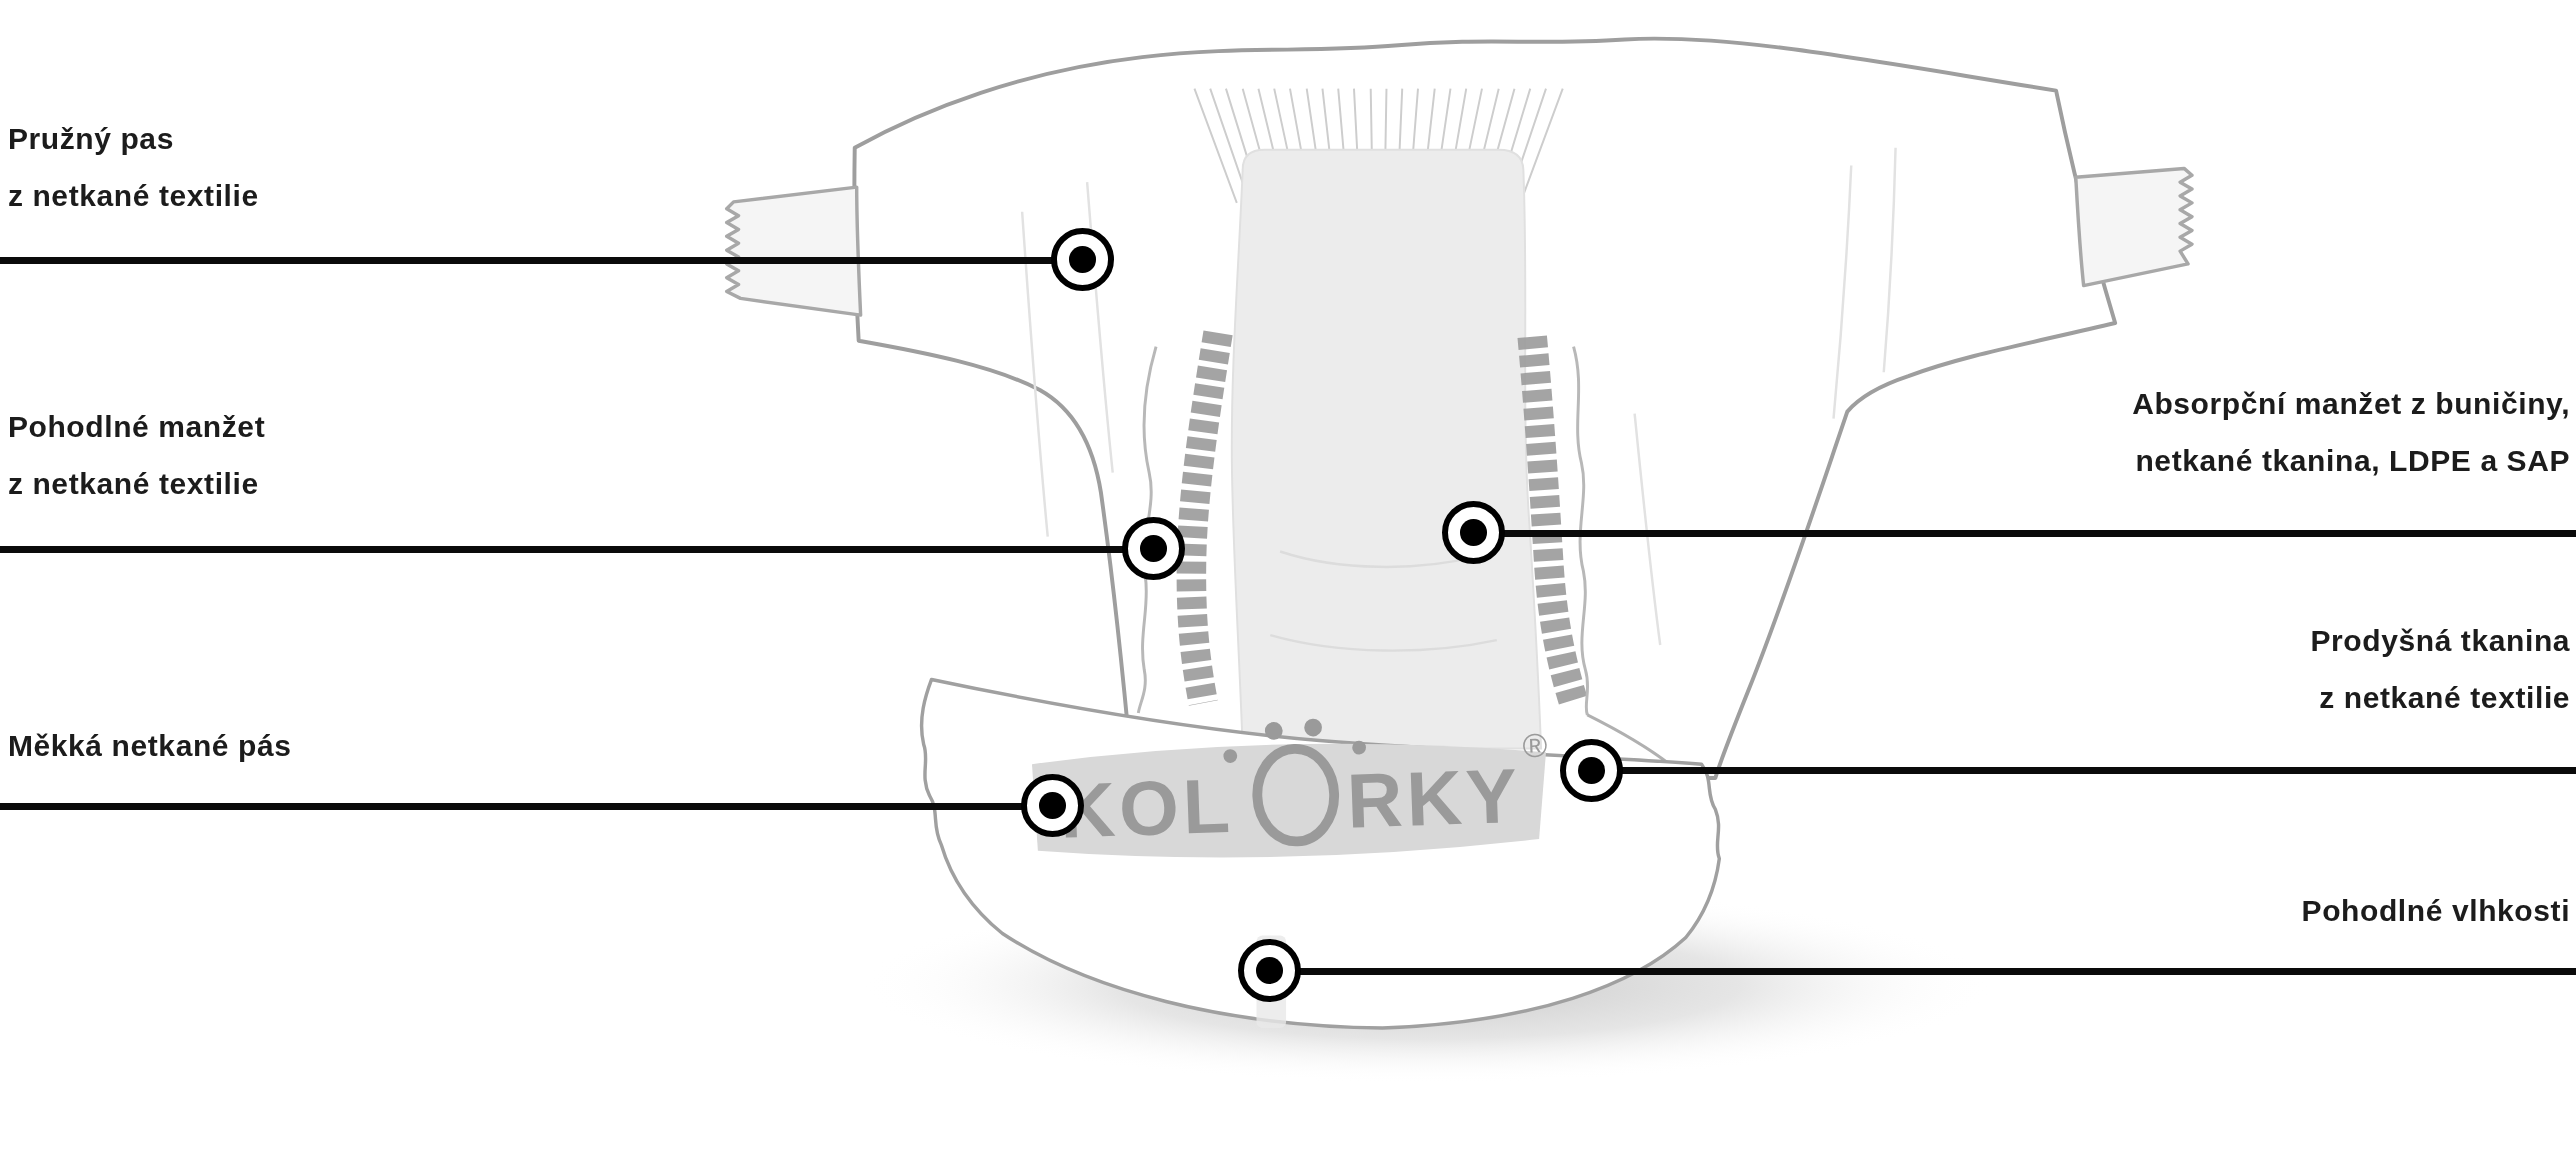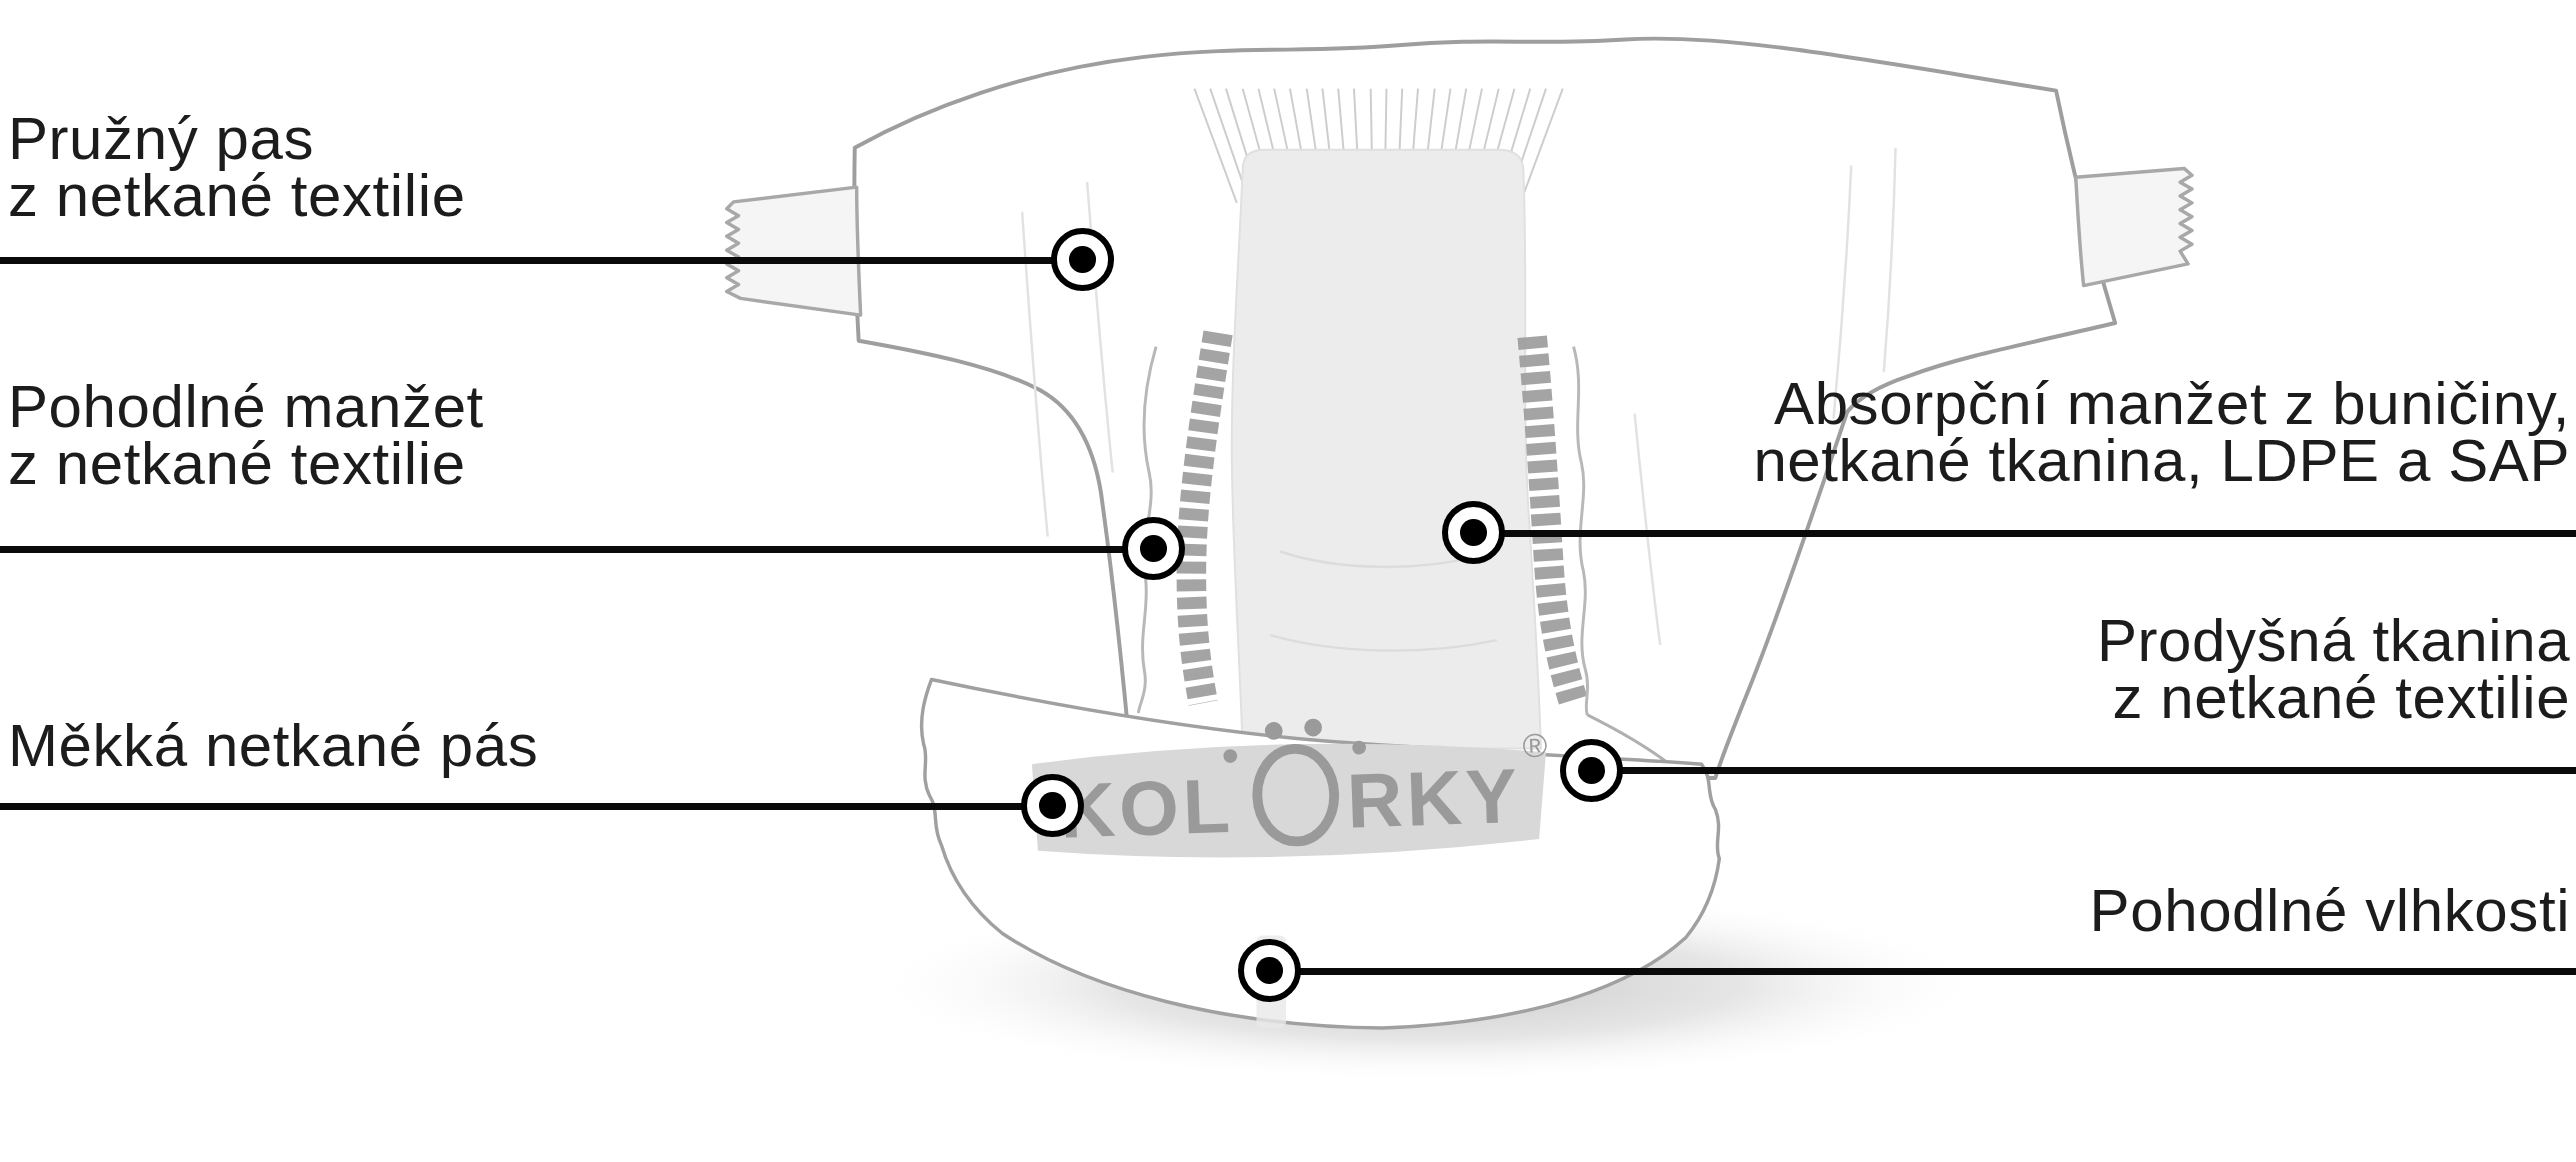--- a/index.html
+++ b/index.html
@@ -2,21 +2,21 @@
 <html><head>
 <meta charset="utf-8">
 <style>
   html,body{margin:0;padding:0;background:#ffffff;}
   .stage{
     position:relative;width:2576px;height:1163px;background:#ffffff;overflow:hidden;
     font-family:"Liberation Sans","DejaVu Sans",sans-serif;color:#1e1e1e;
   }
   .diaper-svg{position:absolute;left:0;top:0;width:2576px;height:1163px;}
   .callout-text{
-    position:absolute;font-size:60px;line-height:57px;font-weight:400;
+    position:absolute;font-size:30px;line-height:57px;font-weight:700;
     letter-spacing:0.6px;color:#1c1c1c;white-space:nowrap;
   }
   .callout-text.right{text-align:right;}
   .callout-rule{position:absolute;height:6.9px;background:#0a0a0a;z-index:4;}
   .callout-marker{
     position:absolute;width:51px;height:51px;border:6.9px solid #000;border-radius:50%;
     background:#fff;z-index:5;box-sizing:content-box;
   }
   .callout-marker::after{
     content:"";position:absolute;left:50%;top:50%;width:26.6px;height:26.6px;margin:-13.3px 0 0 -13.3px;
@@ -135,21 +135,21 @@
   <div>
     <div class="callout-text" style="left:7.9px;top:110px;">
       <span class="txt-line">Pružný pas</span>
       <span class="txt-line">z netkané textilie</span>
     </div>
     <div class="callout-rule" style="left:0;top:257px;width:1083px;"></div>
     <div class="callout-marker" style="left:1051px;top:228px;"></div>
   </div>
 
   <div>
-    <div class="callout-text" style="left:7.9px;top:378px;">
+    <div class="callout-text" style="left:7.9px;top:398px;">
       <span class="txt-line">Pohodlné manžet</span>
       <span class="txt-line">z netkané textilie</span>
     </div>
     <div class="callout-rule" style="left:0;top:546px;width:1154px;"></div>
     <div class="callout-marker" style="left:1122px;top:517px;"></div>
   </div>
 
   <div>
     <div class="callout-text" style="left:7.9px;top:717px;">
       <span class="txt-line">Měkká netkané pás</span>

